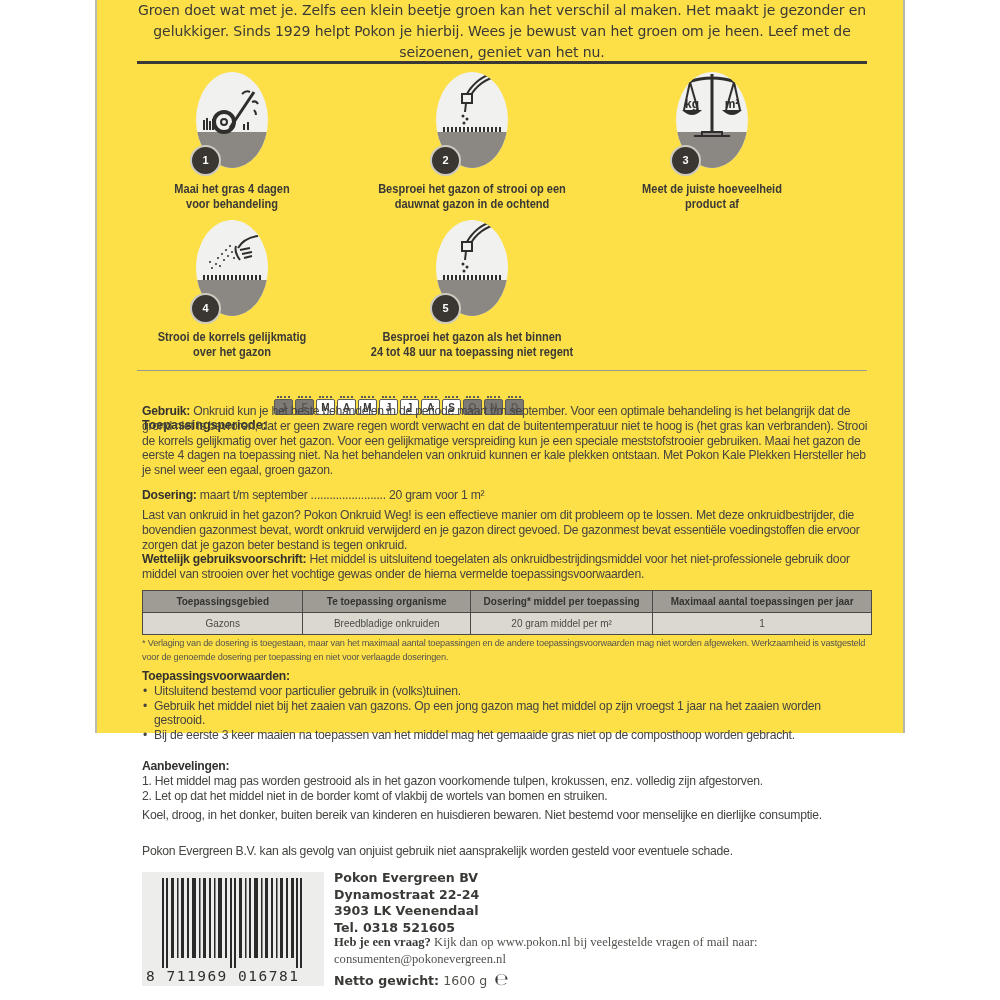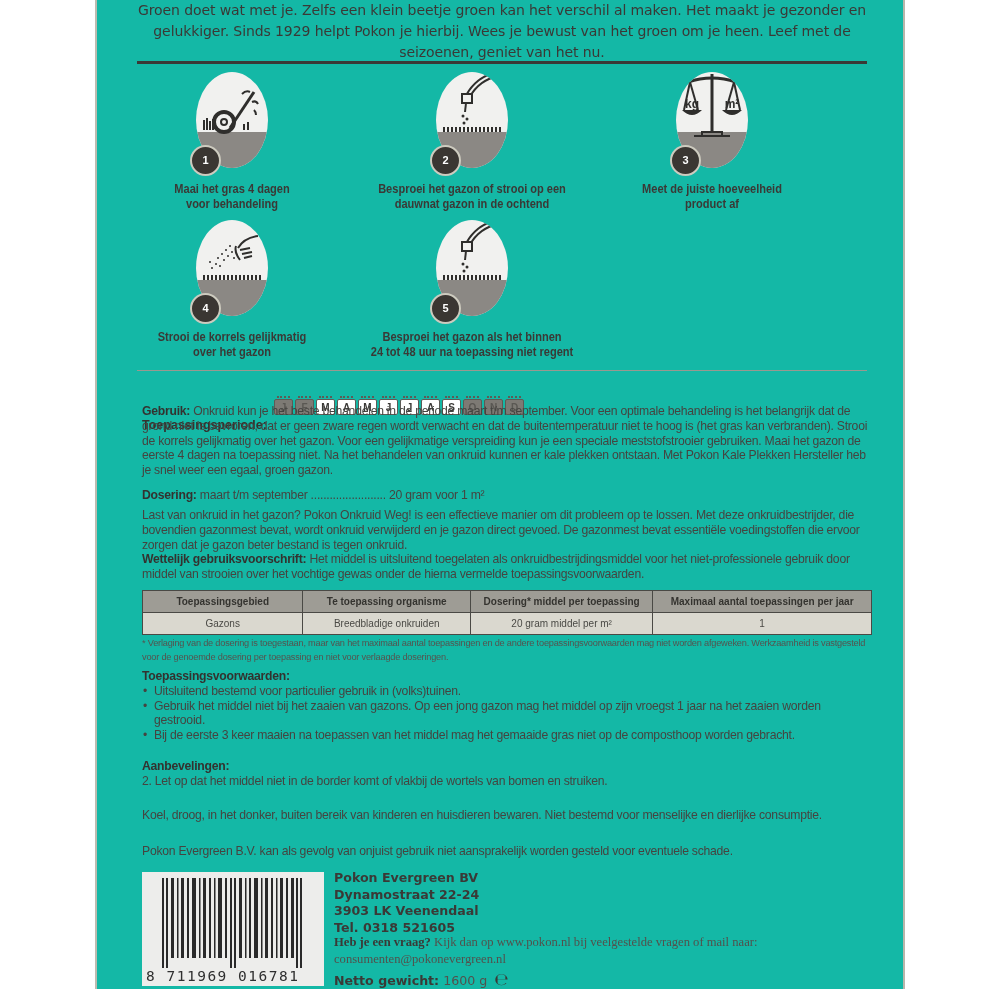--- a/index.html
+++ b/index.html
@@ -1,17 +1,17 @@
 <!DOCTYPE html>
 <html><head>
   <meta charset="utf-8">
   <style>
     html, body { margin:0; padding:0; background:#ffffff; }
     body { width:1000px; height:1000px; position:relative; overflow:hidden; font-family:"Liberation Sans", sans-serif; }
-    .panel { position:absolute; left:95px; top:0; width:810px; height:989px; background:#14b8a6; border-left:2px solid #bdbbb0; border-right:2px solid #b8b6ab; box-sizing:border-box; color:#3a3a38; }
+    .panel { position:absolute; left:95px; top:0; width:810px; height:733px; background:#fde047; border-left:2px solid #bdbbb0; border-right:2px solid #b8b6ab; box-sizing:border-box; color:#3a3a38; }
     .intro { position:absolute; left:40px; top:0; width:730px; text-align:center; font-family:"DejaVu Sans", sans-serif; font-size:14px; line-height:21px; color:#3a3936; letter-spacing:-0.1px; }
     .rule { position:absolute; left:40px; top:61px; width:730px; height:3px; background:#3a3936; }
     .step { position:absolute; width:240px; text-align:center; }
     .circle { position:relative; margin:0 auto; width:72px; height:96px; }
     .disc { position:absolute; left:0; top:0; width:72px; height:96px; border-radius:50%; overflow:hidden; background:#f1f1ef; }
     .disc .ground { position:absolute; left:0; bottom:0; width:100%; height:38%; background:#8b8884; }
     .disc svg { position:absolute; left:0; top:0; }
     .num { position:absolute; left:-6px; bottom:-8px; width:27px; height:27px; border-radius:50%; background:#3a3632; color:#fff; font-size:11px; font-weight:bold; line-height:27px; text-align:center; border:2px solid #cdcbbf; }
     .caption { margin-top:14px; font-size:12px; line-height:15px; font-weight:bold; color:#3a3936; font-family:"Liberation Sans", sans-serif; transform:scaleX(0.92); }
     .sep2 { position:absolute; left:40px; top:370px; width:730px; height:1px; background:#9a988f; }
@@ -250,20 +250,21 @@
     <b>Toepassingsvoorwaarden:</b>
     <ul class="conds">
       <li>Uitsluitend bestemd voor particulier gebruik in (volks)tuinen.</li>
       <li>Gebruik het middel niet bij het zaaien van gazons. Op een jong gazon mag het middel op zijn vroegst 1 jaar na het zaaien worden gestrooid.</li>
       <li>Bij de eerste 3 keer maaien na toepassen van het middel mag het gemaaide gras niet op de composthoop worden gebracht.</li>
     </ul>
   </div>
 
   <div class="body-text" style="top:759px;">
     <b>Aanbevelingen:</b>
+    <div>1. Het middel mag pas worden gestrooid als in het gazon voorkomende tulpen, krokussen, enz. volledig zijn afgestorven.</div>
     <div>2. Let op dat het middel niet in de border komt of vlakbij de wortels van bomen en struiken.</div>
   </div>
 
   <div class="body-text" style="top:808px;">Koel, droog, in het donker, buiten bereik van kinderen en huisdieren bewaren. Niet bestemd voor menselijke en dierlijke consumptie.</div>
   <div class="body-text" style="top:844px;">Pokon Evergreen B.V. kan als gevolg van onjuist gebruik niet aansprakelijk worden gesteld voor eventuele schade.</div>
 
   <div class="barcode">
     <svg width="150" height="90" viewBox="0 0 150 90">
       <g fill="#2a2a2a">
         <rect x="0" y="0" width="2" height="90"></rect>

